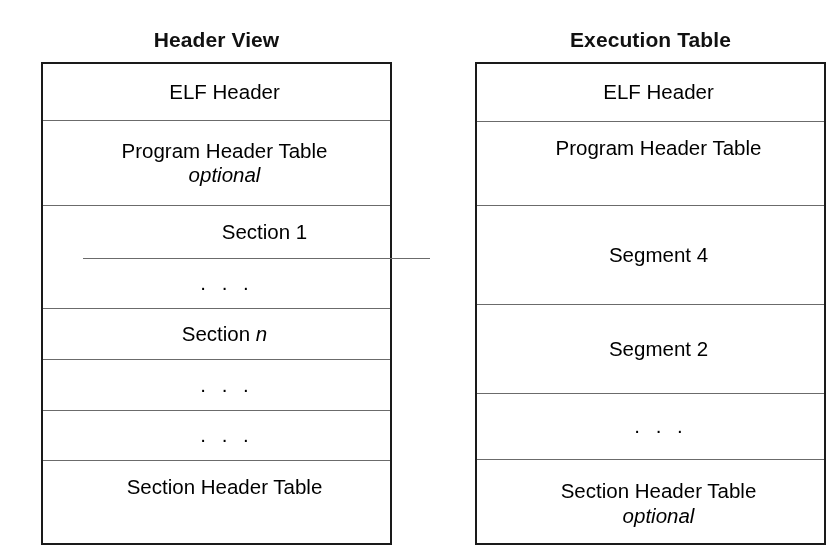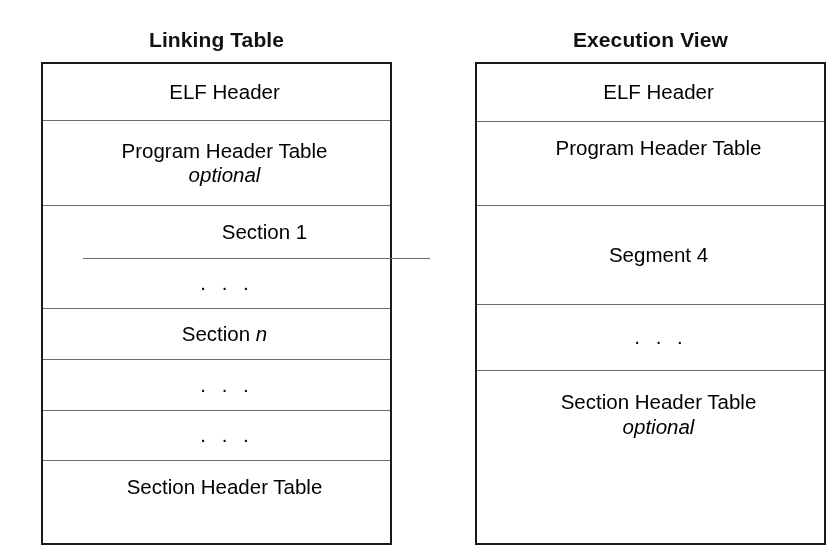--- a/index.html
+++ b/index.html
@@ -91,21 +91,21 @@
     line-height: 1;
     text-align: center;
     color: #000000;
   }
 </style>
 </head>
 <body>
 
 <div class="diagram">
 
-  <div class="view-title" id="title-linking">Linking Table</div>
+  <div class="view-title" id="title-linking">Header View</div>
 
   <div class="view-table" id="table-linking">
       <div class="row" style="height: 57px;">
         <div class="row-label">ELF Header</div>
       </div>
       <div class="row" style="height: 85px;">
         <div class="row-label">Program Header Table</div>
         <div class="row-sub">optional</div>
       </div>
       <div class="row" style="height: 53px; margin-left: 40px;">
@@ -121,31 +121,34 @@
         <div class="row-ellipsis">. . .</div>
       </div>
       <div class="row" style="height: 50px;">
         <div class="row-ellipsis">. . .</div>
       </div>
       <div class="row last align-top" style="height: 86px;">
         <div class="row-label">Section Header Table</div>
       </div>
     </div>
 
-  <div class="view-title" id="title-execution">Execution View</div>
+  <div class="view-title" id="title-execution">Execution Table</div>
 
   <div class="view-table" id="table-execution">
       <div class="row" style="height: 58px;">
         <div class="row-label">ELF Header</div>
       </div>
       <div class="row align-top" style="height: 84px;">
         <div class="row-label">Program Header Table</div>
       </div>
       <div class="row" style="height: 99px;">
         <div class="row-label">Segment 4</div>
+      </div>
+      <div class="row" style="height: 89px;">
+        <div class="row-label">Segment 2</div>
       </div>
       <div class="row" style="height: 66px;">
         <div class="row-ellipsis">. . .</div>
       </div>
       <div class="row last" style="height: 87px;">
         <div class="row-label">Section Header Table</div>
         <div class="row-sub">optional</div>
       </div>
     </div>
 

